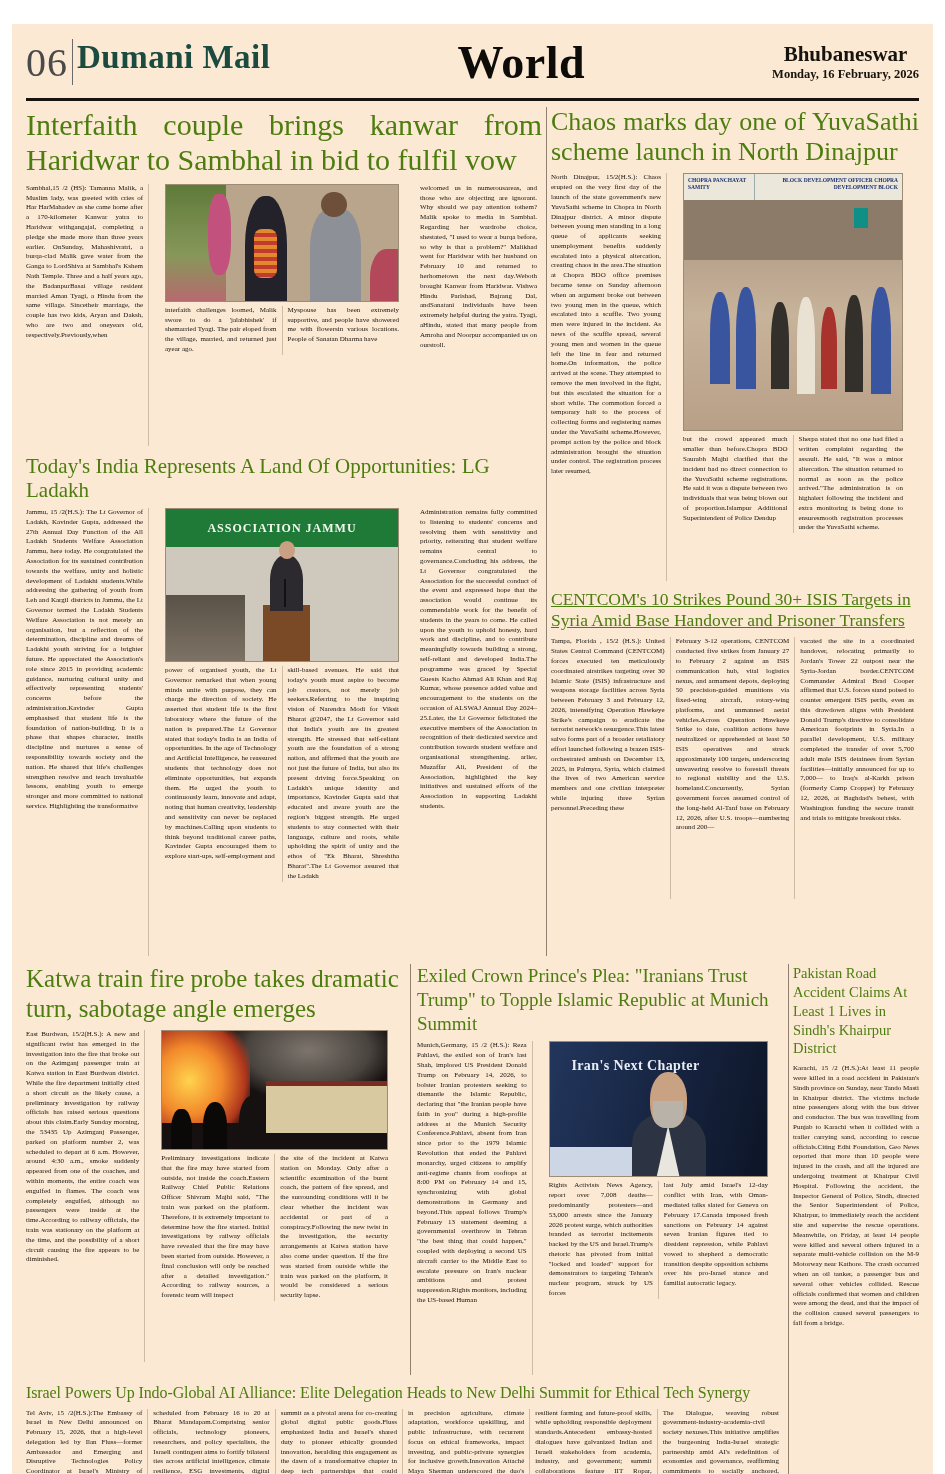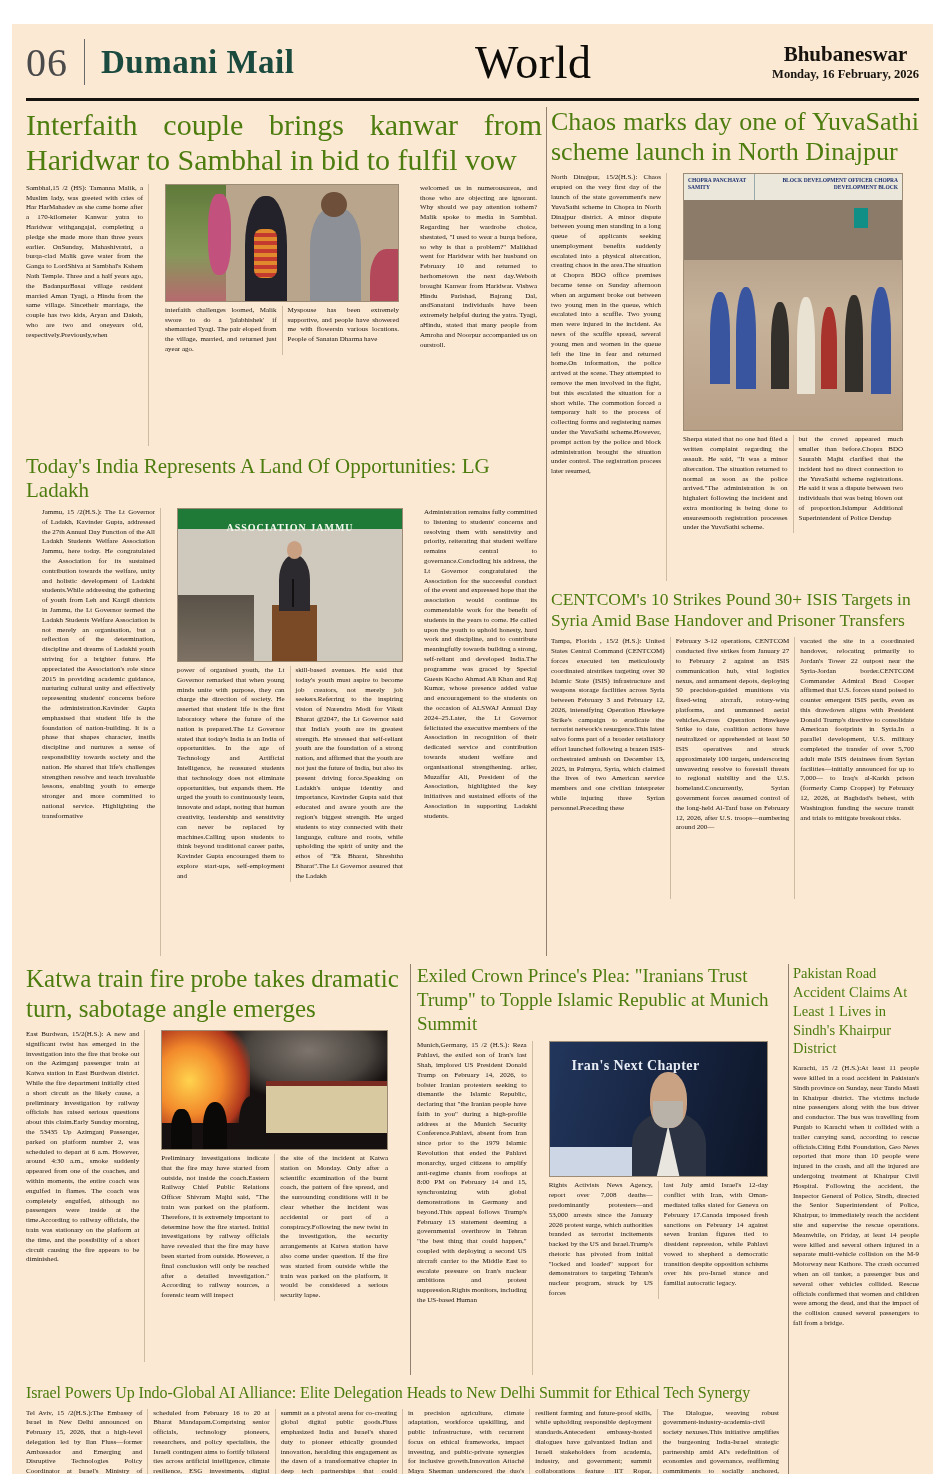--- a/index.html
+++ b/index.html
@@ -1,35 +1,35 @@
 <!DOCTYPE html>
 <html><head>
 <meta charset="utf-8">
 <style>
   html,body{margin:0;padding:0;background:#ffffff;}
   body{width:945px;height:1474px;overflow:hidden;font-family:"Liberation Serif",serif;color:#17130e;}
   .page{margin:24px 12px 0;background:#fbe9d4;height:1450px;padding:6px 14px 0;box-sizing:border-box;}
 
   
   .masthead{display:flex;align-items:center;justify-content:space-between;height:64px;border-bottom:3px solid #17130e;padding-bottom:4px;}
-  .mh-left{display:flex;align-items:center;gap:16px;}
+  .mh-left{display:flex;gap:4px;}
   .pageno{font-size:40px;font-weight:300;color:#4a4a4a;letter-spacing:1px;}
   .mh-bar{width:1px;height:46px;background:#6a6a6a;}
   .paper{font-size:33px;font-weight:700;color:#1b4a3e;margin:0;letter-spacing:.5px;}
-  .mh-center{font-size:46px;font-weight:400;color:#0e0c09;letter-spacing:.5px;}
+  .mh-center{font-size:46px;font-weight:700;color:#0e0c09;letter-spacing:.5px;}
   .mh-right{text-align:center;line-height:1.25;}
   .mh-city{font-size:21px;font-weight:700;}
   .mh-date{font-size:12.5px;font-weight:700;}
 
   
   h2{margin:0;font-weight:500;color:#4d7c0f;}
   .hl-xl{font-size:30px;line-height:1.18;text-align:justify;}
   .hl-lg{font-size:26px;line-height:1.16;text-align:justify;}
   .hl-md{font-size:21px;line-height:1.15;}
-  .hl-sm{font-size:17.5px;line-height:1.2;}
+  .hl-sm{font-size:17.5px;line-height:1.2;text-decoration:underline;}
   .hl-katwa{font-size:25px;line-height:1.2;}
   .hl-exiled{font-size:19px;line-height:1.25;}
   .hl-pak{font-size:14.5px;line-height:1.3;}
   .hl-israel{font-size:16px;line-height:1.2;letter-spacing:-.1px;white-space:nowrap;}
 
   .cols{display:flex;}
   .cols>.c{flex:1;padding:0 5px;overflow:hidden;}
   .cols>.c:first-child{padding-left:0;}
   .cols>.c+.c,.cols>.mid{border-left:1px solid #cdbba2;}
   .cols>.mid{flex:2;padding:0 16px;overflow:hidden;}
@@ -46,21 +46,21 @@
   .top-right{flex:1;min-width:0;}
   .row-mid{display:flex;margin-top:8px;border-bottom:3px solid #17130e;}
   .mid-left{width:758px;flex:none;}
   .mid-left-row{display:flex;}
   .katwa-w{width:378px;flex:none;}
   .exiled-w{flex:1;min-width:0;border-left:1px solid #8f8070;padding-left:6px;margin-left:6px;}
   .pak-w{flex:1;min-width:0;}
 
   
   .h-a1{height:262px;}
-  .h-ladakh{height:448px;margin-left:16px;}
+  .h-ladakh{height:448px;}
   .h-a2{height:408px;}
   .h-centcom{height:262px;}
   .h-katwa{height:332px;}
   .h-exiled{height:334px;}
   .h-pak{height:468px;}
   .h-israel{height:138px;} .mt6{margin-top:6px;} .mt8{margin-top:8px;}
 
   
   .photo{position:relative;overflow:hidden;border:1px solid #9c8c76;background:#b8a58c;}
   .photo *{position:absolute;}
@@ -77,21 +77,21 @@
   .a2-banner{left:0;top:0;width:100%;height:26px;background:#ece7db;display:flex;position:absolute;}
   .a2-bt{position:static;display:block;font-size:5.5px;font-weight:700;color:#1c2f6e;line-height:1.15;padding:3px 4px;text-transform:uppercase;}
   .a2-bt2{border-left:1px solid #9aa;margin-left:auto;text-align:right;}
   .a2-street{left:0;top:26px;width:100%;height:100%;background:linear-gradient(180deg,#a9937e 0%,#c7b29a 45%,#b59c83 100%);}
   .a2-wall{left:0;top:26px;width:100%;height:60px;background:#8d7b69;}
   .a2-flag{left:78%;top:34px;width:14px;height:20px;background:#0f8f86;}
   .fig{border-radius:45% 45% 0 0;}
   .f-blue{background:#3a55a0;} .f-dk{background:#33302c;} .f-wh{background:#e9e2d2;} .f-rd{background:#a8322c;}
 
   .ph-lad{height:152px;background:#cfc8bd;}
-  .lad-banner{left:0;top:0;width:100%;height:20px;background:#1f7a38;color:#f4f9ef;font-size:10px;font-weight:700;letter-spacing:1px;text-align:center;line-height:38px;}
+  .lad-banner{left:0;top:0;width:100%;height:38px;background:#1f7a38;color:#f4f9ef;font-size:12px;font-weight:700;letter-spacing:1px;text-align:center;line-height:38px;}
   .lad-crowd{left:0;top:86px;width:34%;height:66px;background:linear-gradient(180deg,#5a5248,#7d7264);}
   .lad-pod{left:42%;top:96px;width:20%;height:56px;background:#7a4a26;}
   .lad-man{left:45%;top:46px;width:14%;height:56px;background:#2c2a2e;border-radius:45% 45% 0 0;}
   .lad-head{left:48.5%;top:32px;width:7%;height:18px;background:#caa083;border-radius:50%;}
   .lad-mic{left:51%;top:70px;width:2px;height:28px;background:#111;}
 
   .ph-katwa{height:118px;background:#161010;}
   .kat-flame{left:-6%;top:-12%;width:45%;height:90%;background:radial-gradient(ellipse at 40% 60%,#ffd34d 0%,#f2892b 38%,#b0371d 65%,transparent 78%);}
   .kat-smoke{left:30%;top:0;width:70%;height:55%;background:radial-gradient(ellipse at 50% 30%,#7d756d 0%,#4a443f 55%,transparent 80%);}
   .kat-train{left:46%;top:42%;width:58%;height:40%;background:#d8c9a0;border-top:5px solid #7a2c22;}
@@ -192,22 +192,22 @@
               <div class="a2-flag"></div>
               <div class="fig f-blue" style="left:12%;top:46%;width:9%;height:36%;"></div>
               <div class="fig f-blue" style="left:24%;top:44%;width:9%;height:40%;"></div>
               <div class="fig f-dk" style="left:40%;top:50%;width:8%;height:34%;"></div>
               <div class="fig f-wh" style="left:52%;top:48%;width:8%;height:38%;"></div>
               <div class="fig f-rd" style="left:63%;top:52%;width:7%;height:32%;"></div>
               <div class="fig f-dk" style="left:74%;top:47%;width:8%;height:38%;"></div>
               <div class="fig f-blue" style="left:86%;top:44%;width:9%;height:42%;"></div>
             </div>
             <div class="subcols">
+              <div class="c btxt">but the crowd appeared much smaller than before.Chopra BDO Saurabh Majhi clarified that the incident had no direct connection to the YuvaSathi scheme registrations. He said it was a dispute between two individuals that was being blown out of proportion.Islampur Additional Superintendent of Police Dendup</div>
               <div class="c btxt">Sherpa stated that no one had filed a written complaint regarding the assault. He said, "It was a minor altercation. The situation returned to normal as soon as the police arrived."The administration is on highalert following the incident and extra monitoring is being done to ensuresmooth registration processes under the YuvaSathi scheme.</div>
-              <div class="c btxt">but the crowd appeared much smaller than before.Chopra BDO Saurabh Majhi clarified that the incident had no direct connection to the YuvaSathi scheme registrations. He said it was a dispute between two individuals that was being blown out of proportion.Islampur Additional Superintendent of Police Dendup</div>
             </div>
           </div>
         </div>
       </article>
 
       <article class="mt8">
         <h2 class="hl-sm">CENTCOM's 10 Strikes Pound 30+ ISIS Targets in Syria Amid Base Handover and Prisoner Transfers</h2>
         <div class="cols h-centcom mt6">
           <div class="c btxt">Tampa, Florida , 15/2 (H.S.): United States Central Command (CENTCOM) forces executed ten meticulously coordinated airstrikes targeting over 30 Islamic State (ISIS) infrastructure and weapons storage facilities across Syria between February 3 and February 12, 2026, intensifying Operation Hawkeye Strike's campaign to eradicate the terrorist network's resurgence.This latest salvo forms part of a broader retaliatory effort launched following a brazen ISIS-orchestrated ambush on December 13, 2025, in Palmyra, Syria, which claimed the lives of two American service members and one civilian interpreter while injuring three Syrian personnel.Preceding these</div>
           <div class="c btxt">February 3-12 operations, CENTCOM conducted five strikes from January 27 to February 2 against an ISIS communication hub, vital logistics nexus, and armament depots, deploying 50 precision-guided munitions via fixed-wing aircraft, rotary-wing platforms, and unmanned aerial vehicles.Across Operation Hawkeye Strike to date, coalition actions have neutralized or apprehended at least 50 ISIS operatives and struck approximately 100 targets, underscoring unwavering resolve to forestall threats to regional stability and the U.S. homeland.Concurrently, Syrian government forces assumed control of the long-held Al-Tanf base on February 12, 2026, after U.S. troops—numbering around 200—</div>

